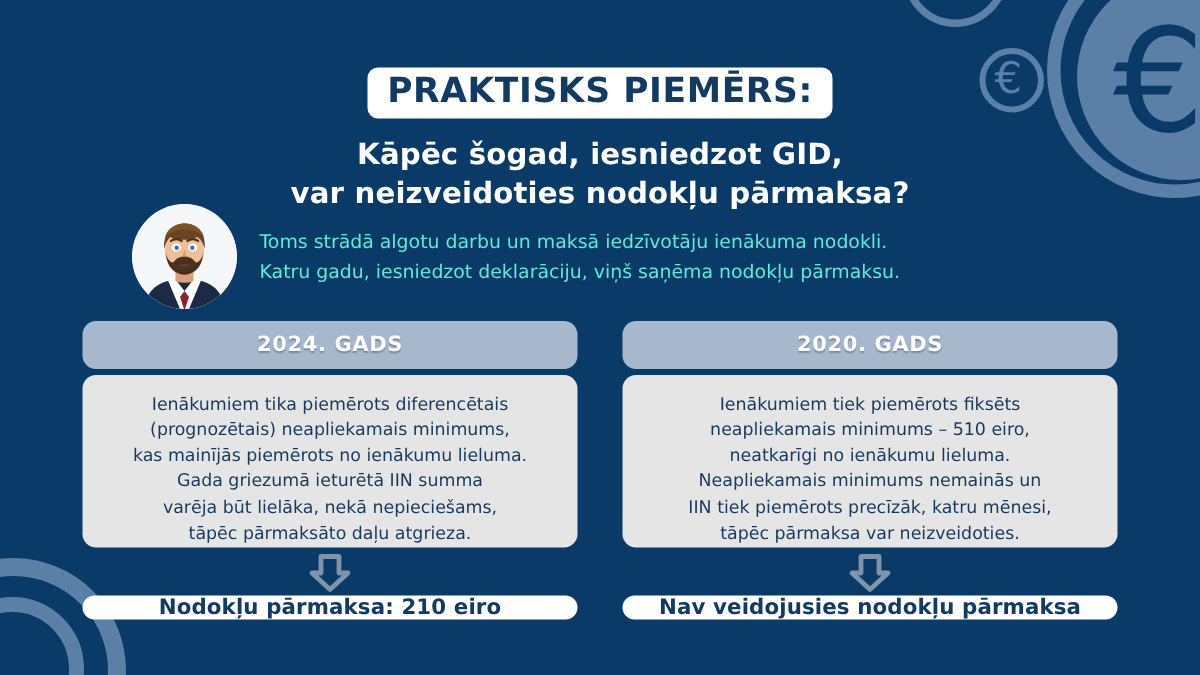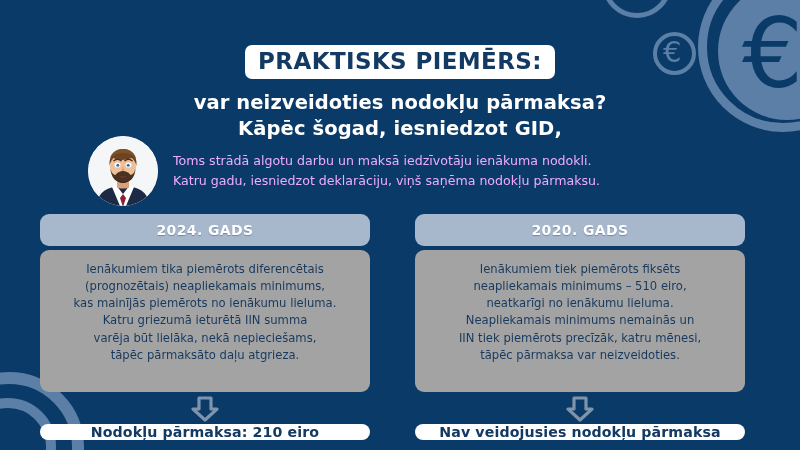--- a/index.html
+++ b/index.html
@@ -81,49 +81,49 @@
   }
   #avatar {
     position: relative;
     width: 70px; height: 70px; flex: 0 0 70px;
     border-radius: 50%;
     background: #f3f5f7;
     overflow: hidden;
   }
   #persona-text {
     margin-left: 15px;
-    color: #f0abfc;
+    color: #5eead4;
     font-size: 12.6px;
     line-height: 1.55;
   }
 
   
   .column { position: absolute; top: 214px; width: 330px; }
-  #col-2024 { left: 40px; }
+  #col-2024 { left: 55px; }
   #col-2025 { left: 415px; }
 
   .col-header {
     background: #a7b8cd;
     color: #ffffff;
     border-radius: 9px;
     height: 32px;
     display: flex; align-items: center; justify-content: center;
     font-size: 14px; font-weight: bold;
     letter-spacing: .4px;
     text-shadow: 0 1px 1px rgba(30,50,80,.35);
   }
   .col-card {
     margin-top: 4px;
-    background: #a3a3a3;
+    background: #e5e5e5;
     border-radius: 9px;
     color: #17395e;
     font-size: 11.6px;
     line-height: 1.48;
     text-align: center;
-    padding: 11px 12px 28px 12px;
+    padding: 11px 12px 1px 12px;
     min-height: 104px;
     display: flex; align-items: center; justify-content: flex-start;
   }
   .col-card p { width: 100%; }
 
   .arrow-slot {
     height: 30px;
     display: flex; align-items: center; justify-content: center;
     margin-top: 2px;
   }
@@ -156,22 +156,22 @@
     <div class="coin-ring" style="left:602px; top:-52px; width:70px; height:70px; border-width:5px;"></div>
 
     <div class="coin-ring" style="left:-66px; top:372px; width:150px; height:150px; border-width:12px;"></div>
     <div class="coin-ring" style="left:-40px; top:398px; width:96px; height:96px; border-width:10px;"></div>
   </div>
 
 
   <div id="headline-wrap">
     <div id="title-badge">PRAKTISKS PIEMĒRS:</div>
     <div id="subtitle">
+      <div>Kāpēc šogad, iesniedzot GID,</div>
       <div>var neizveidoties nodokļu pārmaksa?</div>
-      <div>Kāpēc šogad, iesniedzot GID,</div>
     </div>
   </div>
 
   <div id="persona-row">
     <div id="avatar">
       <svg width="70" height="70" viewBox="0 0 70 70">
         <circle cx="35" cy="35" r="35" fill="#f4f6f8"></circle>
 
         <path d="M8 70 c2 -14 11 -20 27 -20 c16 0 25 6 27 20 z" fill="#1c2a45"></path>
 
@@ -208,21 +208,21 @@
     </div>
   </div>
 
   <div class="column" id="col-2024">
     <div class="col-header">2024. GADS</div>
     <div class="col-card">
       <p>
         <span>Ienākumiem tika piemērots diferencētais</span><br>
         <span>(prognozētais) neapliekamais minimums,</span><br>
         <span>kas mainījās piemērots no ienākumu lieluma.</span><br>
-        <span>Katru griezumā ieturētā IIN summa</span><br>
+        <span>Gada griezumā ieturētā IIN summa</span><br>
         <span>varēja būt lielāka, nekā nepieciešams,</span><br>
         <span>tāpēc pārmaksāto daļu atgrieza.</span>
       </p>
     </div>
     <div class="arrow-slot">
       <svg class="down-arrow" width="30" height="26" viewBox="0 0 30 26">
         <path d="M9 2 h12 v11 h6 l-12 11 l-12 -11 h6 z" fill="none" stroke="#7f93ab" stroke-width="3.2" stroke-linejoin="round"></path>
       </svg>
     </div>
     <div class="result-box">Nodokļu pārmaksa: 210 eiro</div>

